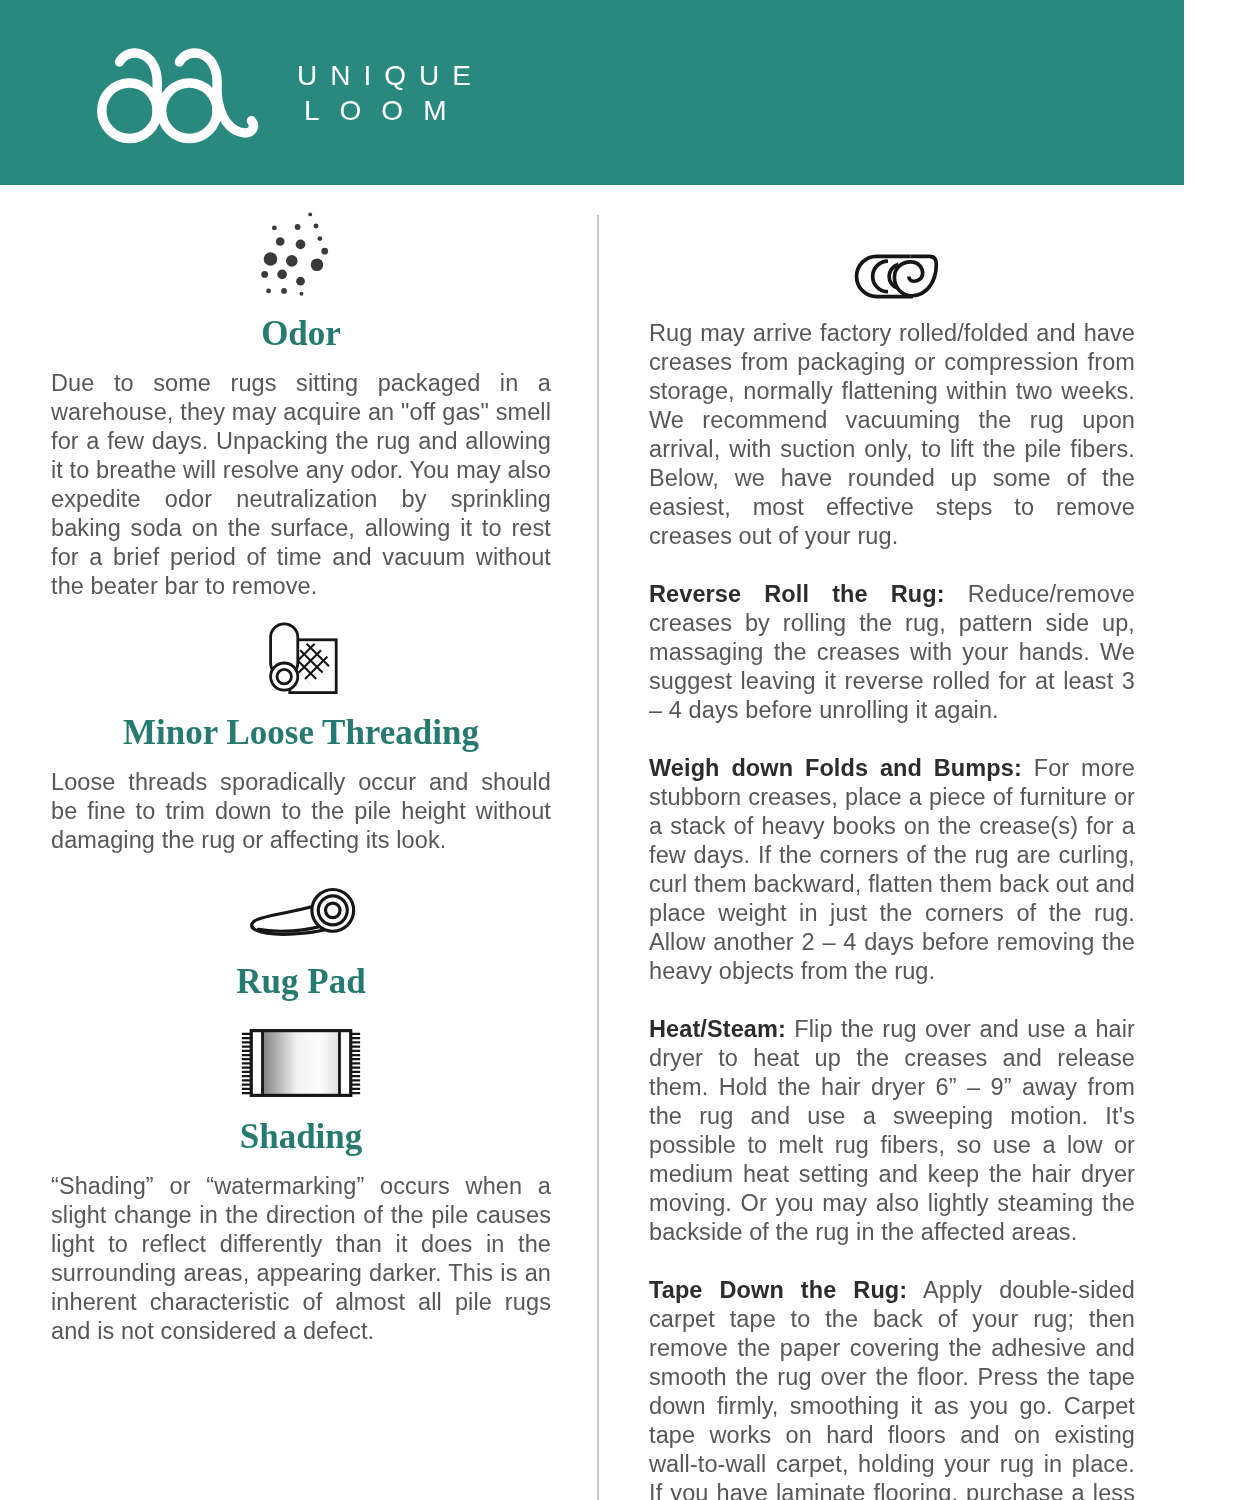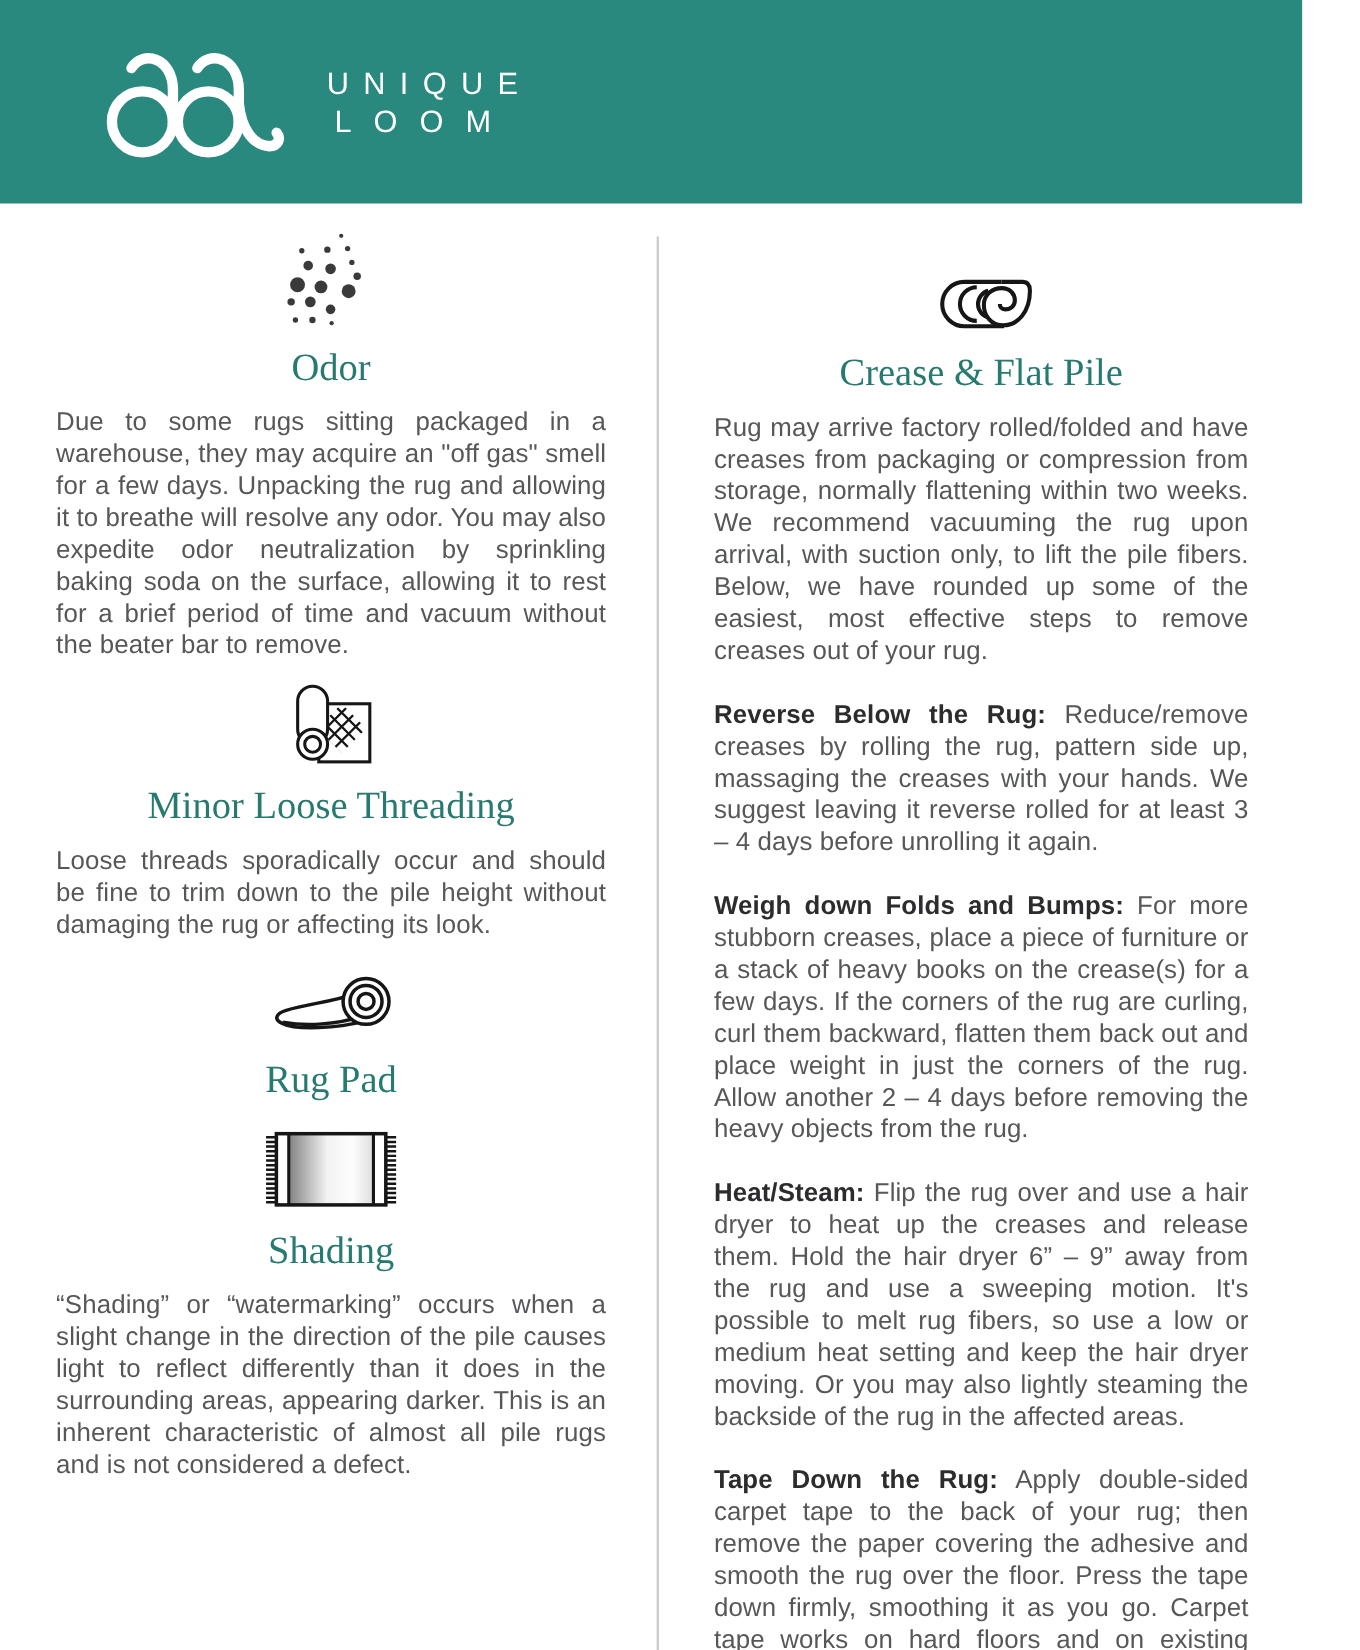--- a/index.html
+++ b/index.html
@@ -34,21 +34,21 @@
   }
 
   
   .columns{flex:1;display:flex;padding:0 33px 0 35px;}
   .col-left{width:532px;flex:0 0 auto;}
   .v-divider{width:2px;background:var(--divider);margin:30px 34px 4px 30px;flex:0 0 auto;}
   .col-right{flex:1;min-width:0;}
 
   .icon{display:block;margin:0 auto;}
   h2{
-    font-family:"Liberation Serif",serif;font-weight:normal;color:var(--heading);
+    font-family:"Liberation Serif",serif;font-weight:bold;color:var(--heading);
     text-align:center;font-size:35px;line-height:1.12;margin:0 0 7px 0;
   }
   p.body{
     margin:16px;font-size:23.5px;line-height:29px;text-align:justify;
     letter-spacing:0.1px;color:var(--body);
   }
   p.body b{color:var(--lead);font-weight:bold;}
 
   .sec-odor .icon{margin-top:23px;margin-bottom:8px;}
   .sec-thread .icon{margin-top:14px;margin-bottom:12px;}
@@ -165,24 +165,23 @@
     <div class="v-divider"></div>
 
     <div class="col-right">
 
       <svg class="icon" width="106" height="58" viewBox="0 0 130 72" fill="none" stroke="#161616" stroke-width="4.6" stroke-linejoin="round">
         <path d="M88 14 H46 A25 25 0 0 0 46 64 H91"></path>
         <path d="M60 20 A19 19 0 0 0 60 58"></path>
         <path d="M73 24 A15.5 15.5 0 0 0 73 54"></path>
         <path d="M88 14 H112 Q120 14 120 24 C120 48 106 63 90 63 C76 63 68 52 68 40 C68 28 78 21 88 21 C98 21 103 28 103 35 C103 42 97 45 92 45 C88 45 86 42 86 39"></path>
       </svg>
-      <h2>Crease &amp; Flat Pile</h2>
       <p class="body">Rug may arrive factory rolled/folded and have creases from packaging or compression from storage, normally flattening within two weeks. We recommend vacuuming the rug upon arrival, with suction only, to lift the pile fibers. Below, we have rounded up some of the easiest, most effective steps to remove creases out of your rug.</p>
 
-      <p class="body item"><b>Reverse Below the Rug:</b> <span>Reduce/remove creases by rolling the rug, pattern side up, massaging the creases with your hands. We suggest leaving it reverse rolled for at least 3 – 4 days before unrolling it again.</span></p>
+      <p class="body item"><b>Reverse Roll the Rug:</b> <span>Reduce/remove creases by rolling the rug, pattern side up, massaging the creases with your hands. We suggest leaving it reverse rolled for at least 3 – 4 days before unrolling it again.</span></p>
 
       <p class="body item"><b>Weigh down Folds and Bumps:</b> <span>For more stubborn creases, place a piece of furniture or a stack of heavy books on the crease(s) for a few days. If the corners of the rug are curling, curl them backward, flatten them back out and place weight in just the corners of the rug. Allow another 2 – 4 days before removing the heavy objects from the rug.</span></p>
 
       <p class="body item"><b>Heat/Steam:</b> <span>Flip the rug over and use a hair dryer to heat up the creases and release them. Hold the hair dryer 6” – 9” away from the rug and use a sweeping motion. It's possible to melt rug fibers, so use a low or medium heat setting and keep the hair dryer moving. Or you may also lightly steaming the backside of the rug in the affected areas.</span></p>
 
       <p class="body item"><b>Tape Down the Rug:</b> <span>Apply double-sided carpet tape to the back of your rug; then remove the paper covering the adhesive and smooth the rug over the floor. Press the tape down firmly, smoothing it as you go. Carpet tape works on hard floors and on existing wall-to-wall carpet, holding your rug in place. If you have laminate flooring, purchase a less adhesive double-sided tape to prevent the laminate from buckling or otherwise being damaged.</span></p>
 
     </div>
   </div>
 </div>

